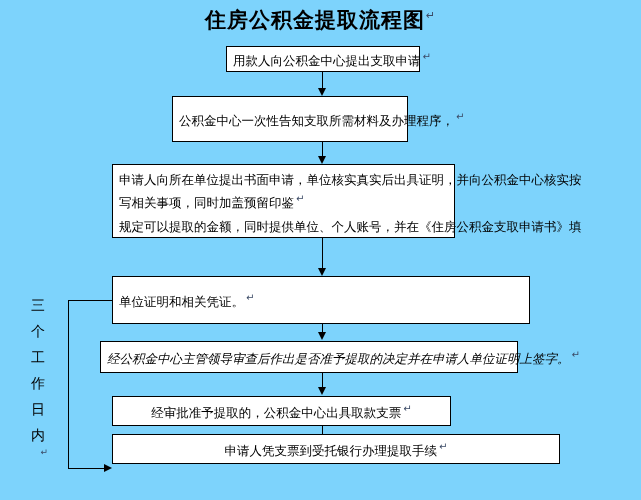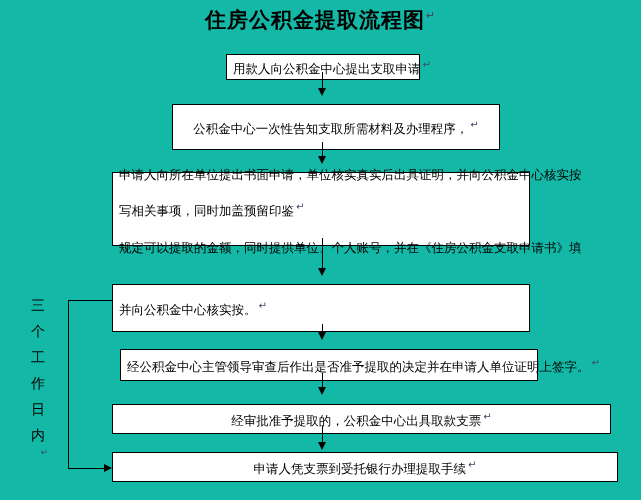--- a/index.html
+++ b/index.html
@@ -10,21 +10,21 @@
     width: 641px;
     height: 500px;
     background: #ffffff;
     font-family: "DejaVu Sans", "Liberation Sans", sans-serif;
     overflow: hidden;
   }
   #canvas {
     position: relative;
     width: 641px;
     height: 500px;
-    background: #14b8a6;
+    background: #7dd3fc;
   }
   .title {
     position: absolute;
     left: 0;
     top: 6px;
     width: 641px;
     text-align: center;
     font-size: 21px;
     font-weight: bold;
     color: #000000;
@@ -43,21 +43,20 @@
     box-sizing: border-box;
     border: 1px solid #000000;
     background: #ffffff;
     color: #000000;
     font-size: 12.5px;
     line-height: 19px;
     display: flex;
     flex-direction: column;
     justify-content: center;
     padding: 2px 6px;
-    margin-top: 8px;
   }
   .node .line {
     white-space: nowrap;
   }
   .node.center .line {
     text-align: center;
   }
   .node.left .line {
     text-align: left;
   }
@@ -136,59 +135,59 @@
     <span class="vpc">↵</span>
   </div>
 
   <div class="node center" id="node-1" style="left:226px; top:46px; width:194px; height:26px;">
     <div class="line"><span>用款人向公积金中心提出支取申请</span><span class="pc">↵</span></div>
   </div>
 
   <div class="vline" style="left:322px; top:72px; height:18px;"></div>
   <div class="arrow-down" style="left:318px; top:88px;"></div>
 
-  <div class="node center" id="node-2" style="left:172px; top:96px; width:328px; height:46px;">
+  <div class="node center" id="node-2" style="left:172px; top:96px; width:236px; height:46px;">
     <div class="line"><span>公积金中心一次性告知支取所需材料及办理程序，</span><span class="pc">↵</span></div>
   </div>
 
   <div class="vline" style="left:322px; top:142px; height:16px;"></div>
   <div class="arrow-down" style="left:318px; top:156px;"></div>
 
-  <div class="node left" id="node-3" style="left:112px; top:164px; width:418px; height:74px;gap:13px;">
+  <div class="node left" id="node-3" style="left:112px; top:164px; width:343px; height:74px;">
     <div class="line"><span>申请人向所在单位提出书面申请，单位核实真实后出具证明，并向公积金中心核实按</span><span class="pc"></span></div>
     <div class="line"><span>写相关事项，同时加盖预留印鉴</span><span class="pc">↵</span></div>
     <div class="line"><span>规定可以提取的金额，同时提供单位、个人账号，并在《住房公积金支取申请书》填</span><span class="pc"></span></div>
   </div>
 
   <div class="vline" style="left:322px; top:238px; height:32px;"></div>
   <div class="arrow-down" style="left:318px; top:268px;"></div>
 
   <div class="node left" id="node-4" style="left:112px; top:276px; width:418px; height:48px;">
-    <div class="line"><span>并向公积金中心核实按。</span><span class="pc">↵</span></div>
+    <div class="line"><span>单位证明和相关凭证。</span><span class="pc">↵</span></div>
   </div>
 
   <div class="hline" style="left:68px; top:300px; width:44px;"></div>
   <div class="vline" style="left:68px; top:300px; height:168px;"></div>
   <div class="hline" style="left:68px; top:468px; width:38px;"></div>
   <div class="arrow-right" style="left:104px; top:464px;"></div>
 
   <div class="vline" style="left:322px; top:324px; height:10px;"></div>
   <div class="arrow-down" style="left:318px; top:332px;"></div>
 
-  <div class="node center" id="node-5" style="left:120px; top:341px; width:418px; height:32px;">
+  <div class="node center" id="node-5" style="left:100px; top:341px; width:418px; height:32px;font-style:italic;">
     <div class="line"><span>经公积金中心主管领导审查后作出是否准予提取的决定并在申请人单位证明上签字。</span><span class="pc">↵</span></div>
   </div>
 
   <div class="vline" style="left:322px; top:373px; height:16px;"></div>
   <div class="arrow-down" style="left:318px; top:387px;"></div>
 
-  <div class="node center" id="node-6" style="left:112px; top:396px; width:499px; height:30px;">
+  <div class="node center" id="node-6" style="left:112px; top:396px; width:339px; height:30px;">
     <div class="line"><span>经审批准予提取的，公积金中心出具取款支票</span><span class="pc">↵</span></div>
   </div>
 
   <div class="vline" style="left:322px; top:426px; height:18px;"></div>
   <div class="arrow-down" style="left:318px; top:442px;"></div>
 
-  <div class="node center" id="node-7" style="left:112px; top:444px; width:506px; height:30px;">
+  <div class="node center" id="node-7" style="left:112px; top:434px; width:448px; height:30px;">
     <div class="line"><span>申请人凭支票到受托银行办理提取手续</span><span class="pc">↵</span></div>
   </div>
 
 </div>
 
 </body></html>

